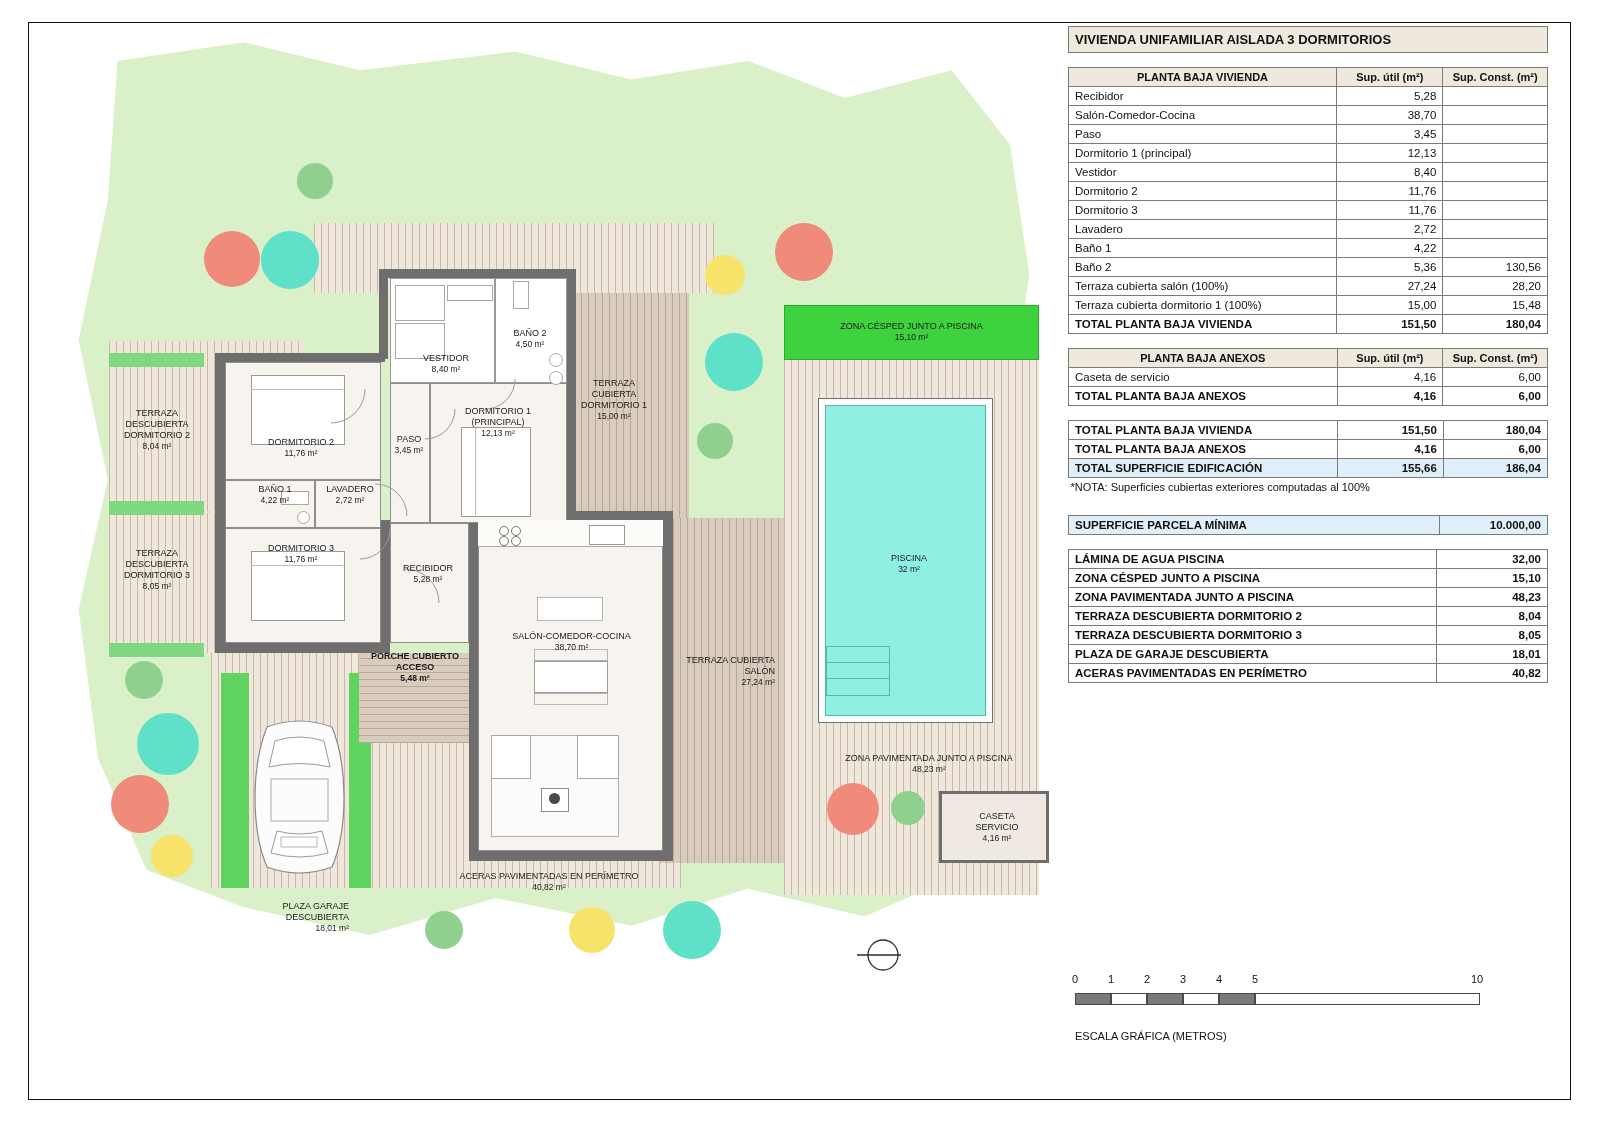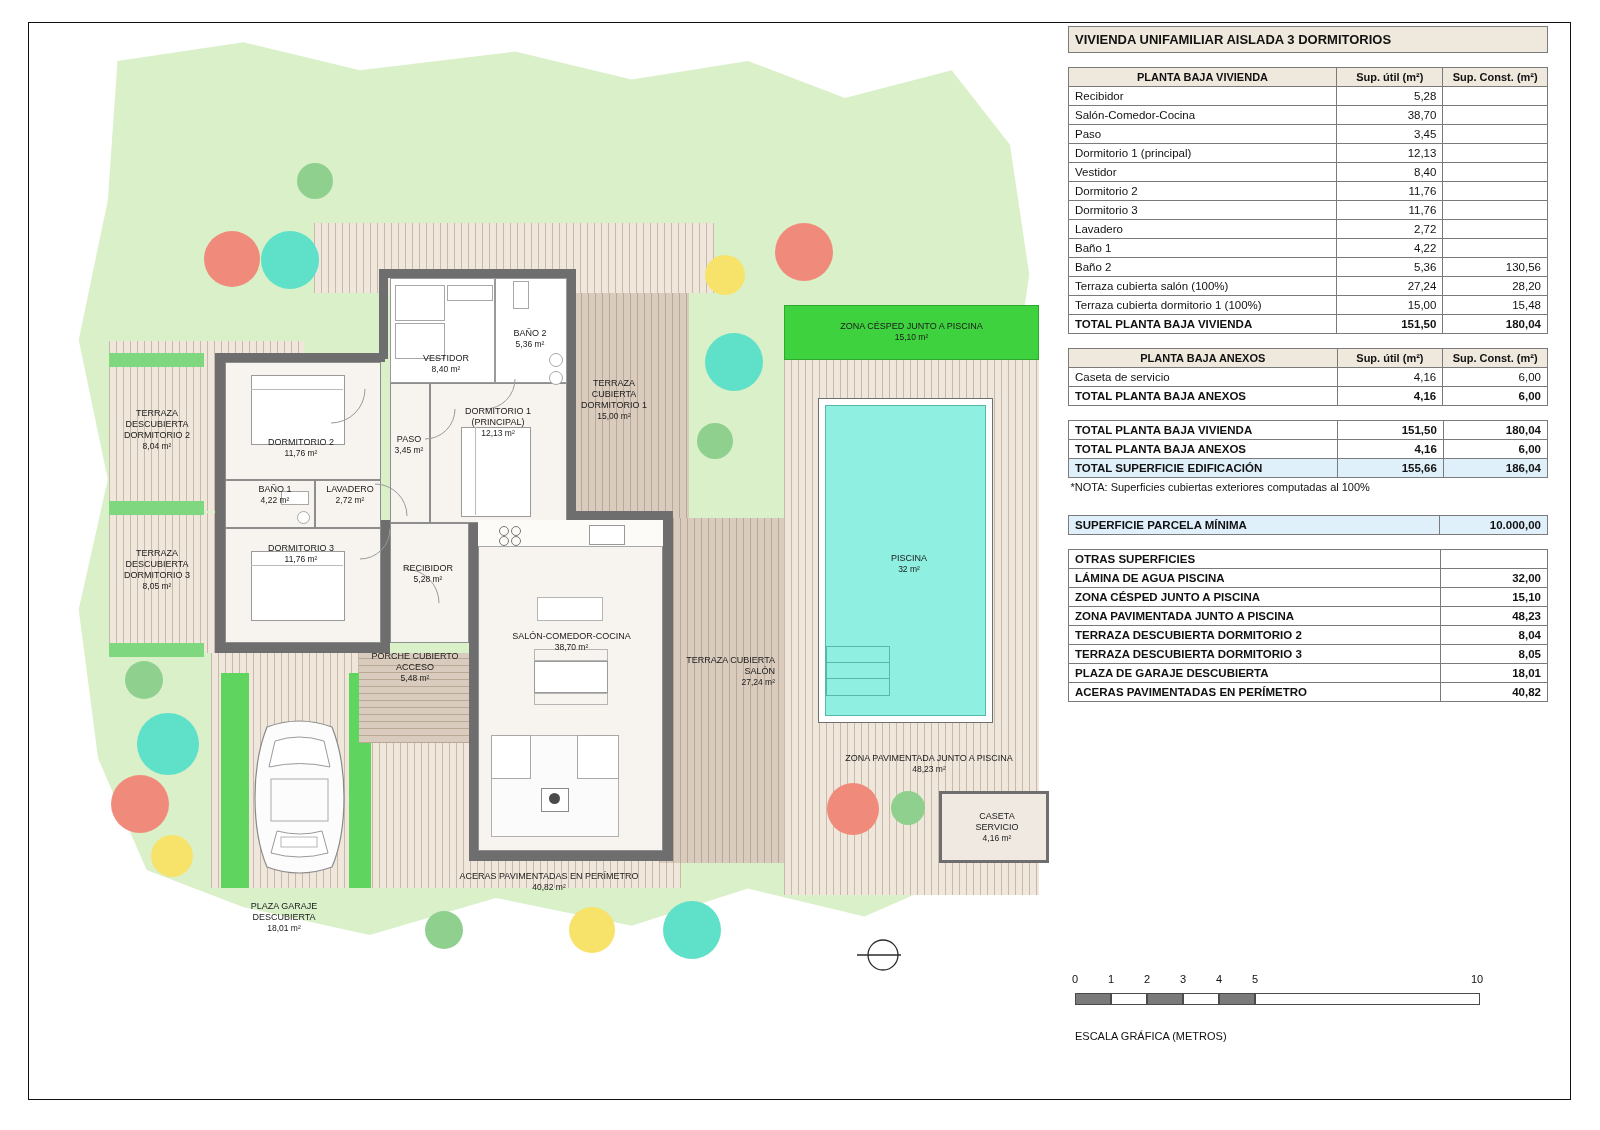--- a/index.html
+++ b/index.html
@@ -196,21 +196,21 @@
       <path d="M190 300 a34 34 0 0 1 34 34" fill="none" stroke="#9a9a9a" stroke-width="1"></path>
       <path d="M240 140 a30 30 0 0 1 -30 30" fill="none" stroke="#9a9a9a" stroke-width="1"></path>
     </svg>
 
     <div class="lbl" style="left:382px;top:330px;width:70px;">
       <span>VESTIDOR</span><br>
       <span class="s">8,40 m²</span>
     </div>
     <div class="lbl" style="left:468px;top:305px;width:66px;">
       <span>BAÑO 2</span><br>
-      <span class="s">5,36 m²</span>
+      <span class="s">4,50 m²</span>
     </div>
     <div class="lbl" style="left:208px;top:414px;width:128px;">
       <span>DORMITORIO 2</span><br>
       <span class="s">11,76 m²</span>
     </div>
     <div class="lbl" style="left:352px;top:411px;width:56px;">
       <span>PASO</span><br>
       <span class="s">3,45 m²</span>
     </div>
     <div class="lbl" style="left:414px;top:383px;width:110px;">
@@ -234,41 +234,41 @@
       <span class="s">11,76 m²</span>
     </div>
     <div class="lbl" style="left:356px;top:540px;width:86px;">
       <span>RECIBIDOR</span><br>
       <span class="s">5,28 m²</span>
     </div>
     <div class="lbl" style="left:460px;top:608px;width:165px;">
       <span>SALÓN-COMEDOR-COCINA</span><br>
       <span class="s">38,70 m²</span>
     </div>
-    <div class="lbl" style="left:340px;top:628px;width:92px;">
+    <div class="lbl" style="left:340px;top:628px;width:92px;font-weight:bold;">
       <span>PORCHE CUBIERTO ACCESO</span><br>
       <span class="s">5,48 m²</span>
     </div>
     <div class="lbl" style="left:656px;top:632px;width:90px;text-align:right;">
       <span>TERRAZA CUBIERTA SALÓN</span><br>
       <span class="s">27,24 m²</span>
     </div>
     <div class="lbl" style="left:78px;top:385px;width:100px;">
       <span>TERRAZA DESCUBIERTA DORMITORIO 2</span><br>
       <span class="s">8,04 m²</span>
     </div>
     <div class="lbl" style="left:78px;top:525px;width:100px;">
       <span>TERRAZA DESCUBIERTA DORMITORIO 3</span><br>
       <span class="s">8,05 m²</span>
     </div>
     <div class="lbl" style="left:400px;top:848px;width:240px;">
       <span>ACERAS PAVIMENTADAS EN PERÍMETRO</span><br>
       <span class="s">40,82 m²</span>
     </div>
-    <div class="lbl" style="left:190px;top:878px;width:130px;">
+    <div class="lbl" style="left:190px;top:878px;width:130px;text-align:right;">
       <span>PLAZA GARAJE DESCUBIERTA</span><br>
       <span class="s">18,01 m²</span>
     </div>
 
     <svg id="car" viewBox="0 0 105 168">
       <path d="M20 14 q32 -12 65 0 q12 30 12 70 q0 42 -12 70 q-33 12 -65 0 q-12 -28 -12 -70 q0 -40 12 -70 z" fill="#fcfcfc" stroke="#8a8a8a" stroke-width="1.2"></path>
       <path d="M28 28 q24 -8 49 0 l6 26 q-30 -7 -61 0 z" fill="#fff" stroke="#9a9a9a" stroke-width="1"></path>
       <path d="M24 140 q28 8 57 0 l-6 -22 q-22 6 -45 0 z" fill="#fff" stroke="#9a9a9a" stroke-width="1"></path>
       <rect x="24" y="66" width="57" height="42" fill="none" stroke="#aaa" stroke-width="1"></rect>
       <rect x="34" y="124" width="36" height="10" fill="none" stroke="#b5b5b5" stroke-width="1"></rect>
@@ -429,24 +429,20 @@
       <tbody>
           <tr class="blue">
         <td style="width:378px;">SUPERFICIE PARCELA MÍNIMA</td>
         <td class="c3" style="width:98px;">10.000,00</td>
       </tr>
     </tbody>
       </table>
 
     <table class="t">
       <tbody>
-          <tr class="bold">
-            <td style="width:378px;">OTRAS SUPERFICIES</td>
-            <td class="c3" style="width:98px;"></td>
-          </tr>
       <tr class="bold">
             <td>LÁMINA DE AGUA PISCINA</td>
             <td class="c3">32,00</td>
           </tr>
       <tr class="bold">
             <td>ZONA CÉSPED JUNTO A PISCINA</td>
             <td class="c3">15,10</td>
           </tr>
       <tr class="bold">
             <td>ZONA PAVIMENTADA JUNTO A PISCINA</td>

